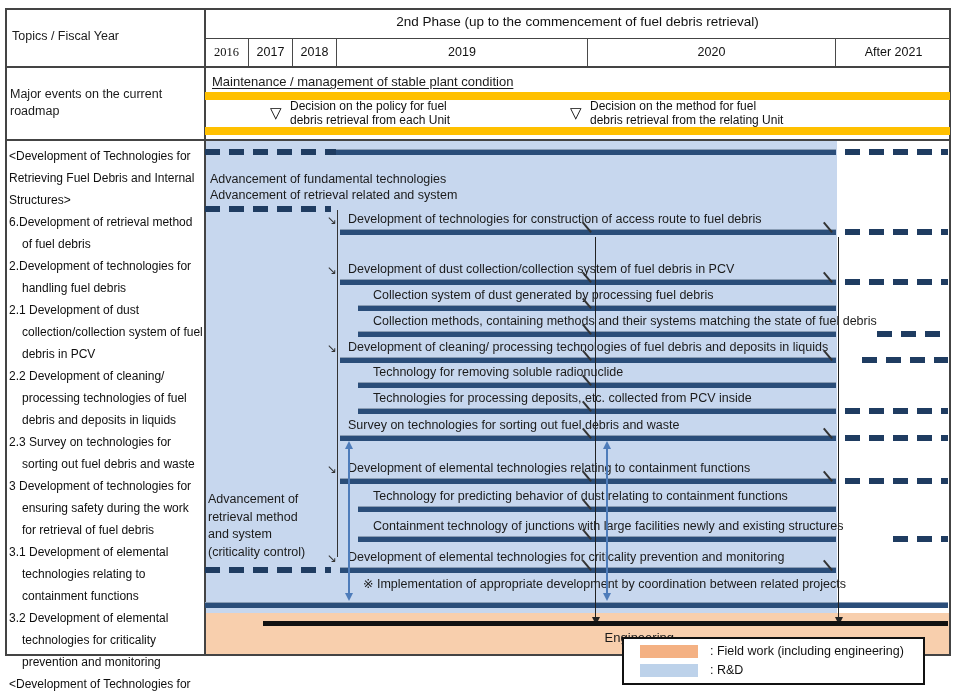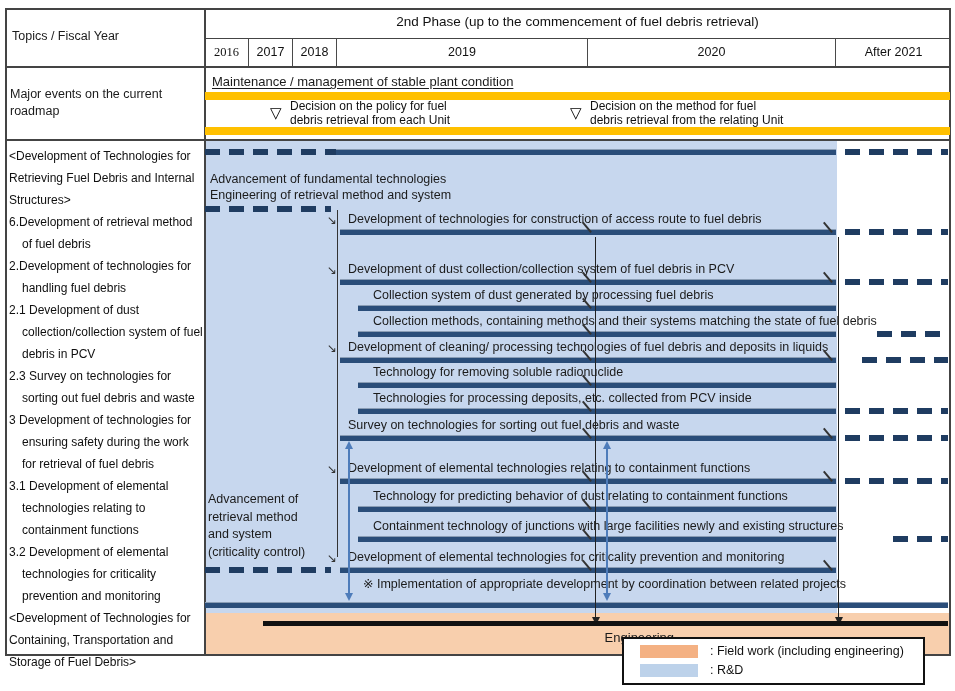--- a/index.html
+++ b/index.html
@@ -83,20 +83,21 @@
   <div class="abs" style="left:590px;top:100px;">
     <div class="dec">Decision on the method for fuel</div>
     <div class="dec">debris retrieval from the relating Unit</div>
   </div>
 
   <div id="topics" class="abs" style="left:9px;top:145px;width:194px;">
       <div class="topic">&lt;Development of Technologies for Retrieving Fuel Debris and Internal Structures&gt;</div>
       <div class="topic hang">6.Development of retrieval method of fuel debris</div>
       <div class="topic hang">2.Development of technologies for handling fuel debris</div>
       <div class="topic hang">2.1 Development of dust collection/collection system of fuel debris in PCV</div>
+      <div class="topic hang">2.2 Development of cleaning/ processing technologies of fuel debris and deposits in liquids</div>
       <div class="topic hang">2.3 Survey on technologies for sorting out fuel debris and waste</div>
       <div class="topic hang">3 Development of technologies for ensuring safety during the work for retrieval of fuel debris</div>
       <div class="topic hang">3.1 Development of elemental technologies relating to containment functions</div>
       <div class="topic hang">3.2 Development of elemental technologies for criticality prevention and monitoring</div>
       <div class="topic">&lt;Development of Technologies for Containing, Transportation and Storage of Fuel Debris&gt;</div>
     </div>
 
   <div class="abs dash" style="left:205px;top:149px;width:131px;"></div>
   <div class="abs bar" style="left:336px;top:149px;width:500px;"></div>
   <div class="abs dash" style="left:845px;top:149px;width:103px;"></div>
@@ -156,21 +157,21 @@
       <div class="kink" style="left: 586px; top: 528px;"></div>
       <div class="rowlabel" style="left: 348px; top: 550px;">Development of elemental technologies for criticality prevention and monitoring</div>
       <div class="bar" style="left: 340px; top: 567px; width: 496px;"></div>
       <div class="dash" style="left: 205px; top: 567px; width: 126px;"></div>
       <div class="branch" style="left: 327px; top: 552px;">↘</div>
       <div class="kink" style="left: 586px; top: 559px;"></div>
       <div class="kink" style="left: 827px; top: 559px;"></div>
     </div>
   <div id="advtop">
       <div class="rowlabel" style="left: 210px; top: 172px;">Advancement of fundamental technologies</div>
-      <div class="rowlabel" style="left: 210px; top: 188px;">Engineering of retrieval method and system</div>
+      <div class="rowlabel" style="left: 210px; top: 188px;">Advancement of retrieval related and system</div>
     </div>
   <div id="advbottom">
       <div class="rowlabel" style="left: 208px; top: 492px;">Advancement of</div>
       <div class="rowlabel" style="left: 208px; top: 509.5px;">retrieval method</div>
       <div class="rowlabel" style="left: 208px; top: 527px;">and system</div>
       <div class="rowlabel" style="left: 208px; top: 544.5px;">(criticality control)</div>
     </div>
 
   <div class="notetext" style="left:363px;top:576px;">※ Implementation of appropriate development by coordination between related projects</div>
   <div class="abs bar" style="left:205px;top:602px;width:743px;"></div>

